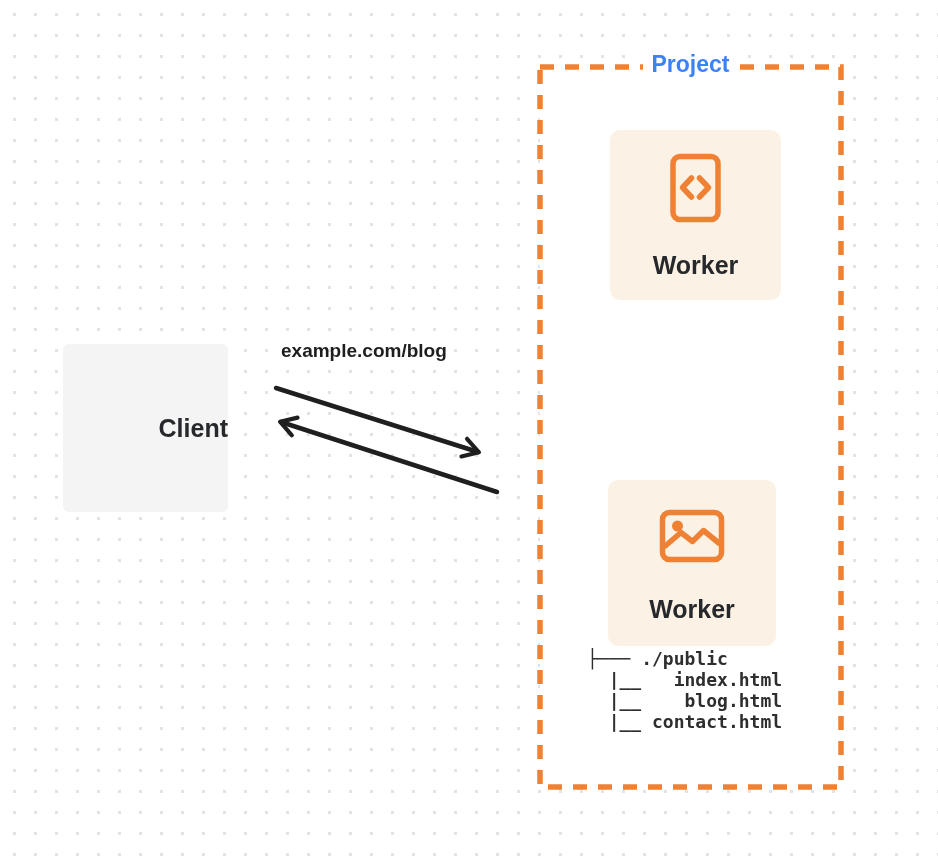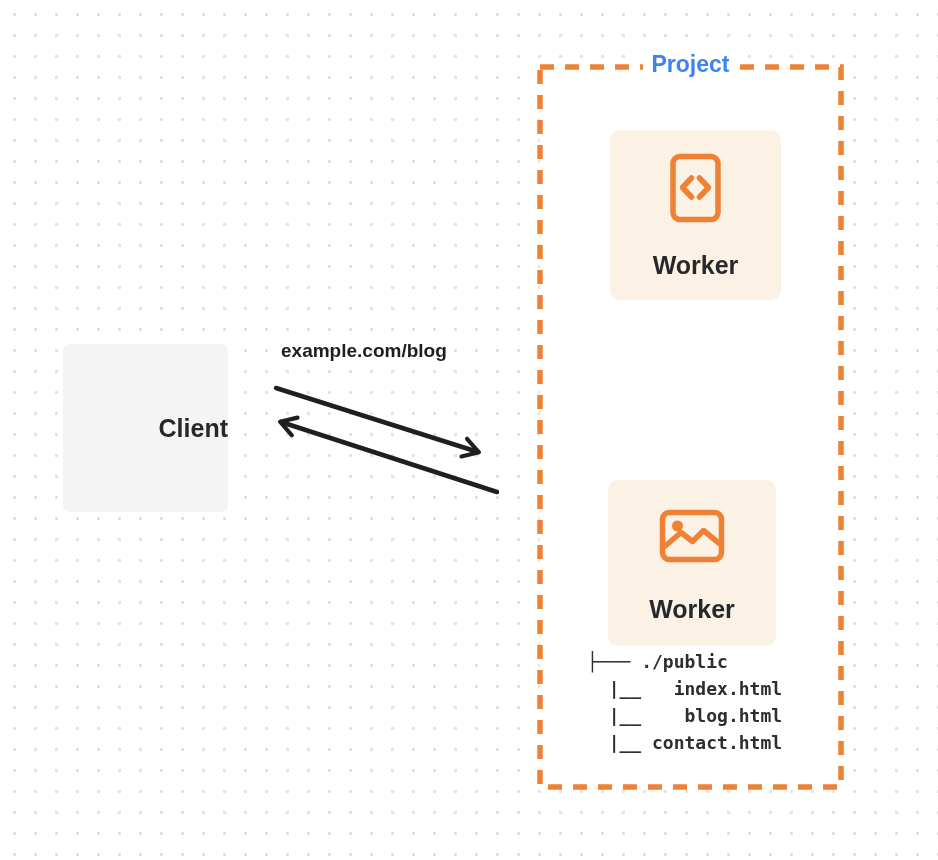--- a/index.html
+++ b/index.html
@@ -59,21 +59,21 @@
   }
   .card.worker svg.node-icon { margin-top: 23px; }
   .card.worker .card-label { margin-top: 28px; }
   .card.assets svg.node-icon { margin-top: 29px; }
   .card.assets .card-label { margin-top: 32px; }
   pre.file-tree {
     position: absolute; left: 587px; top: 648px;
     margin: 0;
     font-family: "DejaVu Sans Mono", "Liberation Mono", monospace;
     font-size: 18px; font-weight: 700;
-    line-height: 27px;
+    line-height: 21px;
     color: #2E2E2E;
   }
 </style>
 </head>
 <body>
 
 <div class="canvas">
 
   <svg class="overlay" width="938" height="860" viewBox="0 0 938 860">
     <defs>

